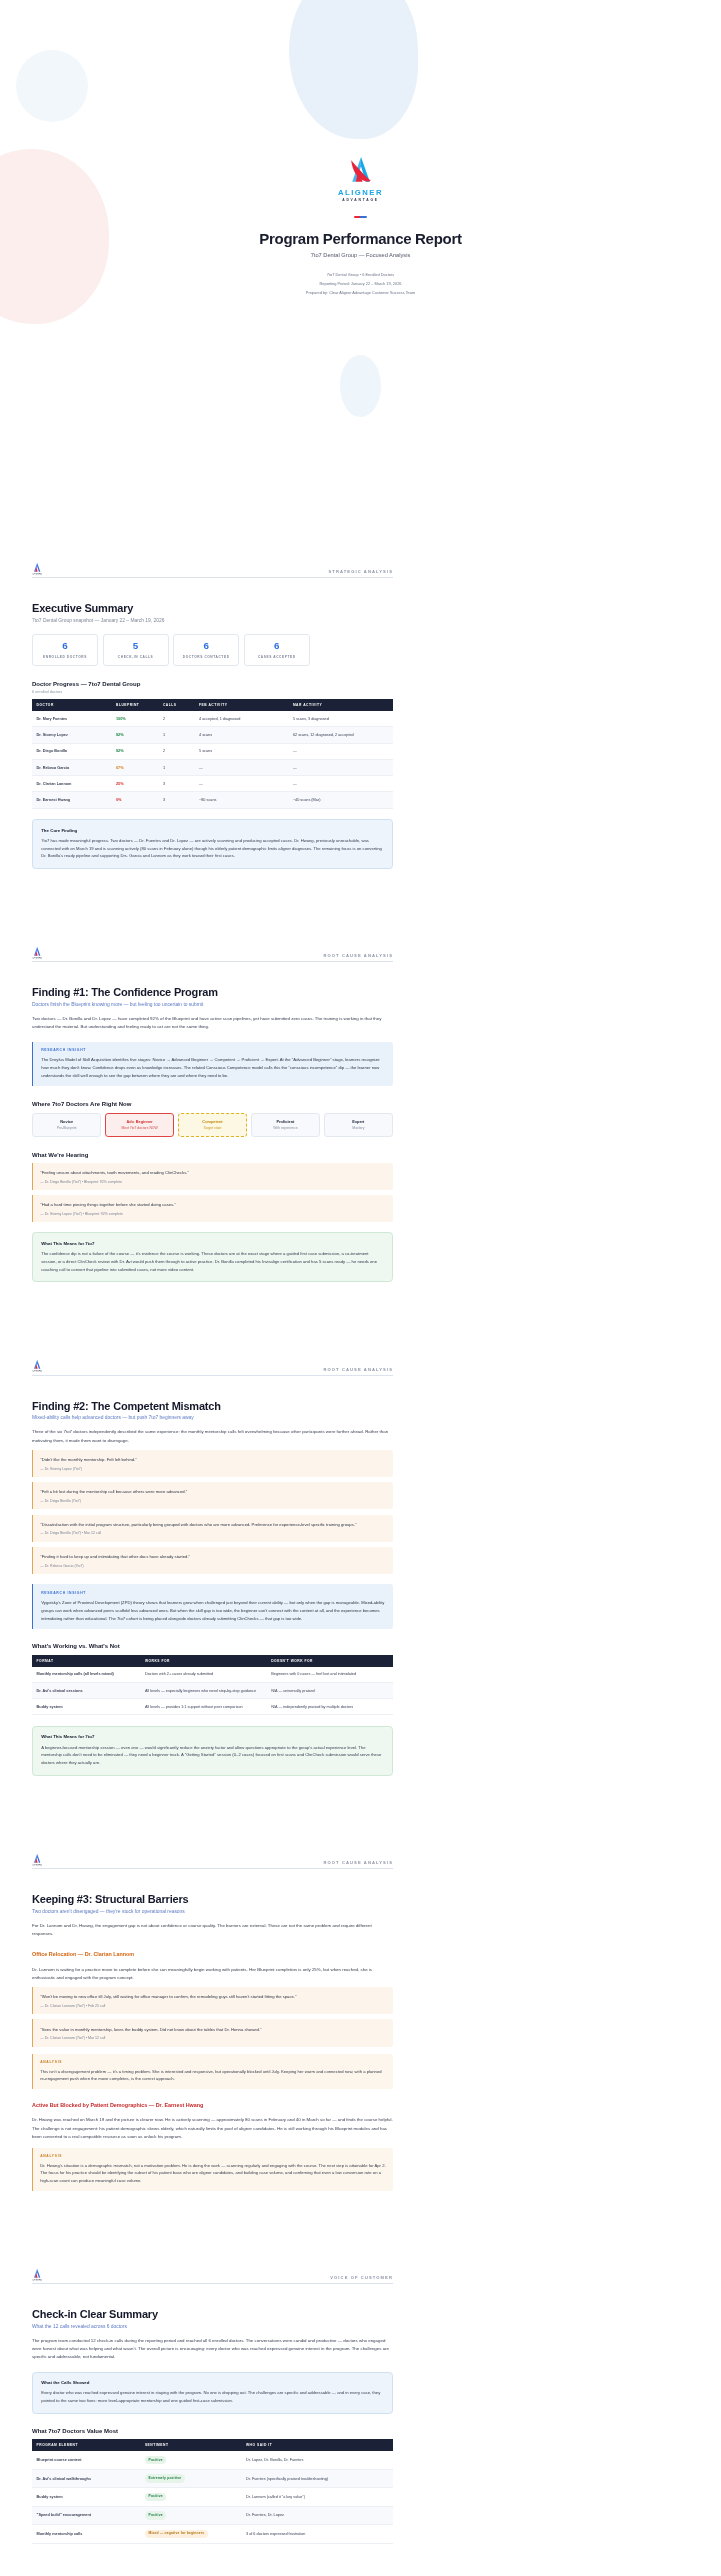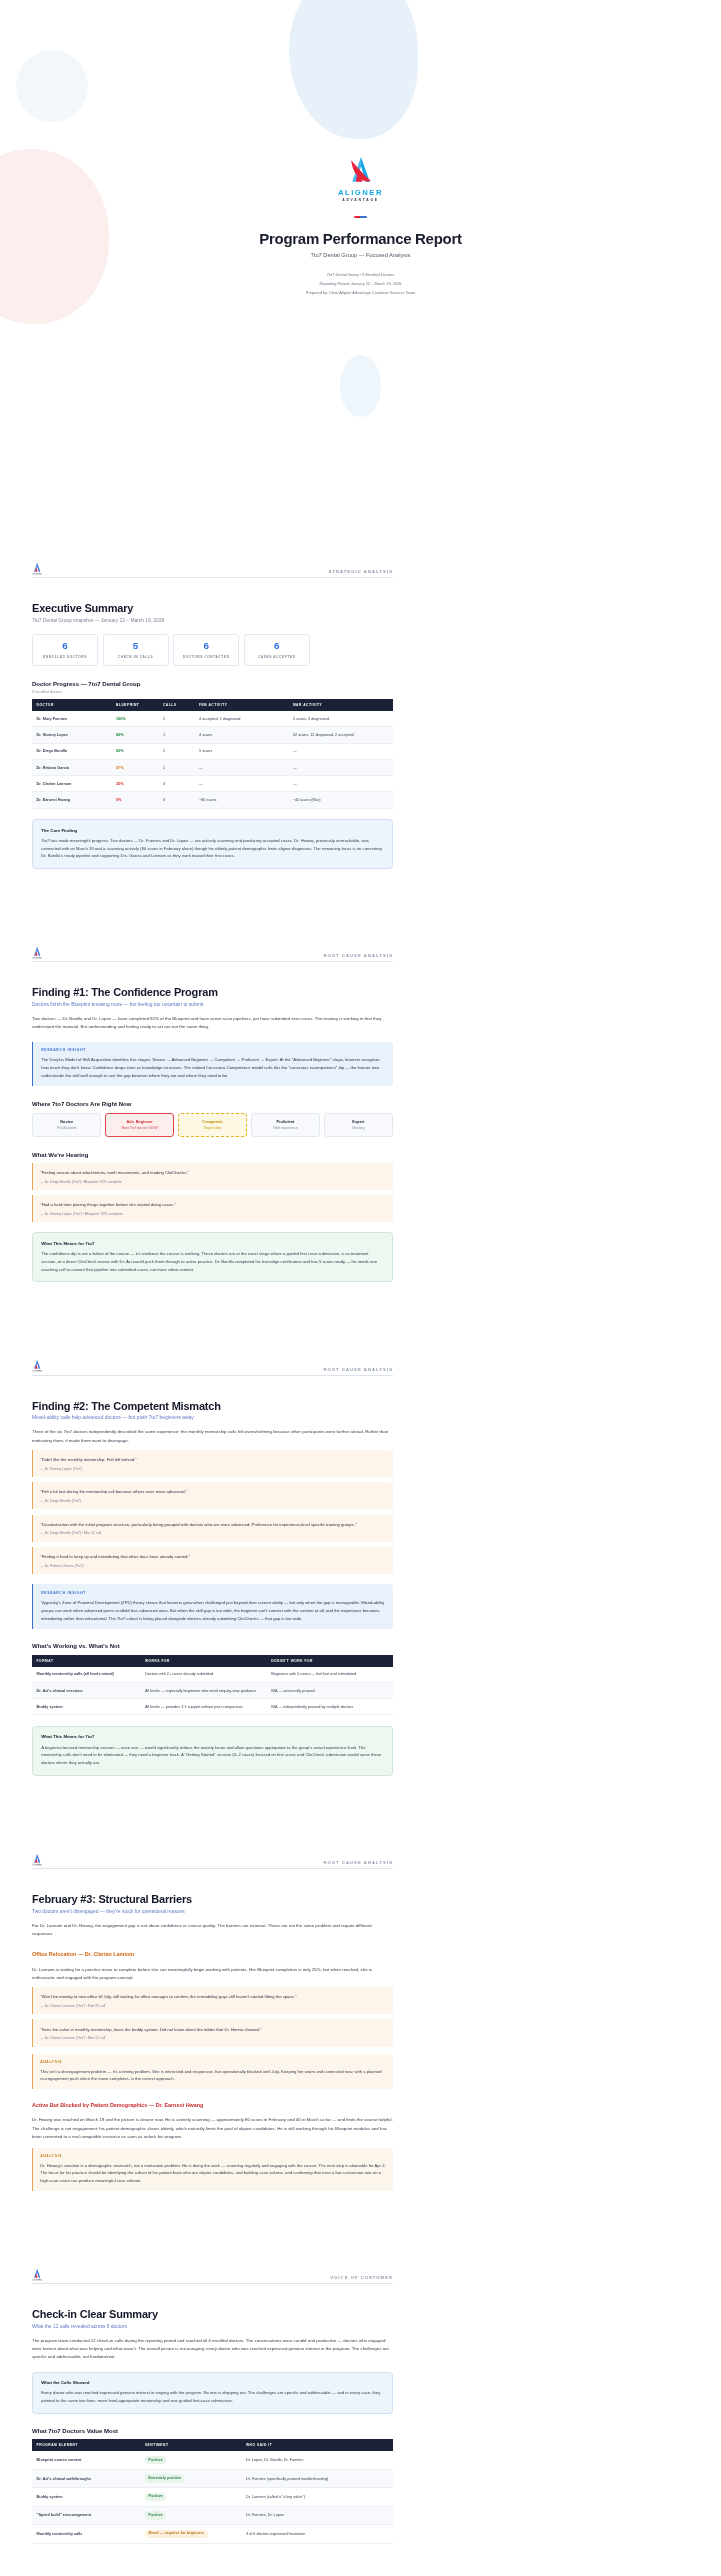--- a/index.html
+++ b/index.html
@@ -415,21 +415,21 @@
           <path d="M27 4 L10 52 L18 52 L27 22 Z" fill="#5a8ae8"></path>
           <path d="M22 28 L30 52 L17 52 Z" fill="#e8253c"></path>
         </svg>
       <div class="mini-word">ALIGNER</div>
       <div class="mini-word2">ADVANTAGE</div>
     </div>
     <div class="sec-kicker">ROOT CAUSE ANALYSIS</div>
   </div>
 
   <div class="body-col">
-    <h1 class="page-title">February #3: Structural Barriers</h1>
+    <h1 class="page-title">Keeping #3: Structural Barriers</h1>
     <div class="page-subtitle">Two doctors aren't disengaged — they're stuck for operational reasons</div>
     <p class="body">For Dr. Lannom and Dr. Hwang, the engagement gap is not about confidence or course quality. The barriers are external. These are not the same problem and require different responses.</p>
 
     <h3 class="orange">Office Relocation — Dr. Clarian Lannom</h3>
     <p class="body">Dr. Lannom is waiting for a practice move to complete before she can meaningfully begin working with patients. Her Blueprint completion is only 25%, but when reached, she is enthusiastic and engaged with the program concept.</p>
     <div id="f3-quotes1">
         <div class="quote">
           <div class="q">"Won't be moving to new office till July, still waiting for office manager to confirm, the remodeling guys still haven't started fitting the space."</div>
           <div class="a">— Dr. Clarian Lannom (7to7) • Feb 25 call</div>
         </div>

